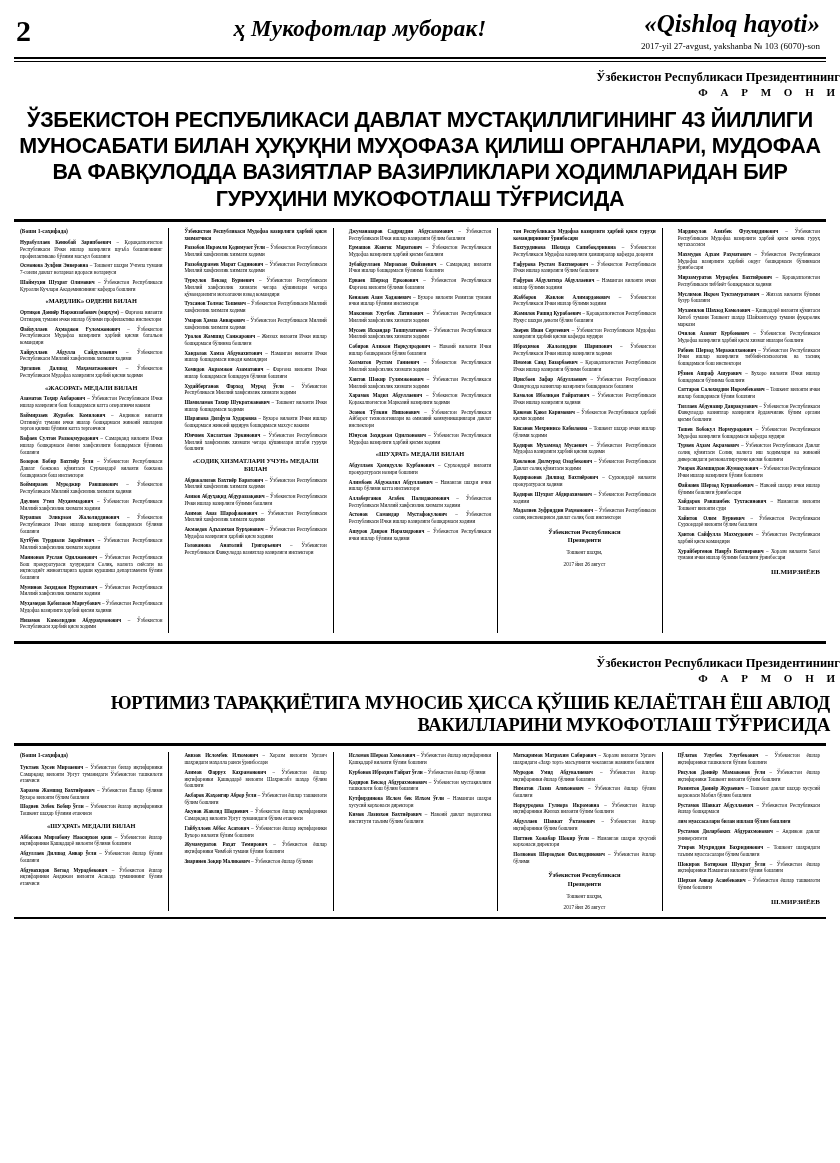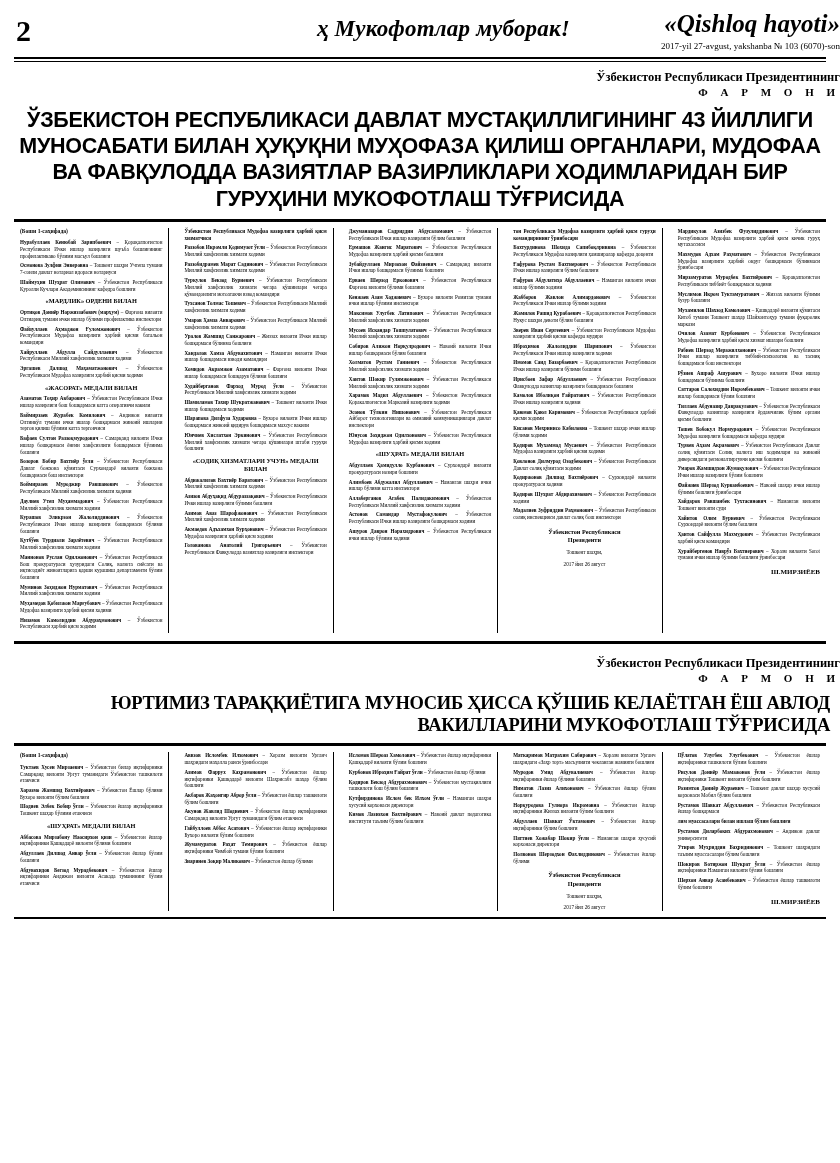--- a/index.html
+++ b/index.html
@@ -20,29 +20,29 @@
     padding:6px 14px 0 14px;
     box-sizing:border-box;
   }
   .pagenum{
     position:absolute;left:16px;top:14px;
     font-family:"Liberation Serif", serif;
     font-size:30px;font-weight:bold;
   }
   .mast-center{
     position:absolute;left:150px;top:16px;width:420px;
-    text-align:right;
+    text-align:center;
   }
   .mast-center .title{
     font-family:"Liberation Serif", serif;
     font-style:italic;font-weight:bold;font-size:23px;
     letter-spacing:.2px;
   }
   .mast-right{
-    position:absolute;right:0;top:10px;width:300px;text-align:right;
+    position:absolute;right:20px;top:10px;width:300px;text-align:right;
   }
   .mast-right .paper{
     font-family:"Liberation Serif", serif;
     font-style:italic;font-weight:bold;font-size:25px;
   }
   .mast-right .issue{
     font-size:9px;margin-top:3px;
   }
   .mast-rule{
     position:absolute;left:14px;right:14px;top:57px;height:2px;background:#000;

